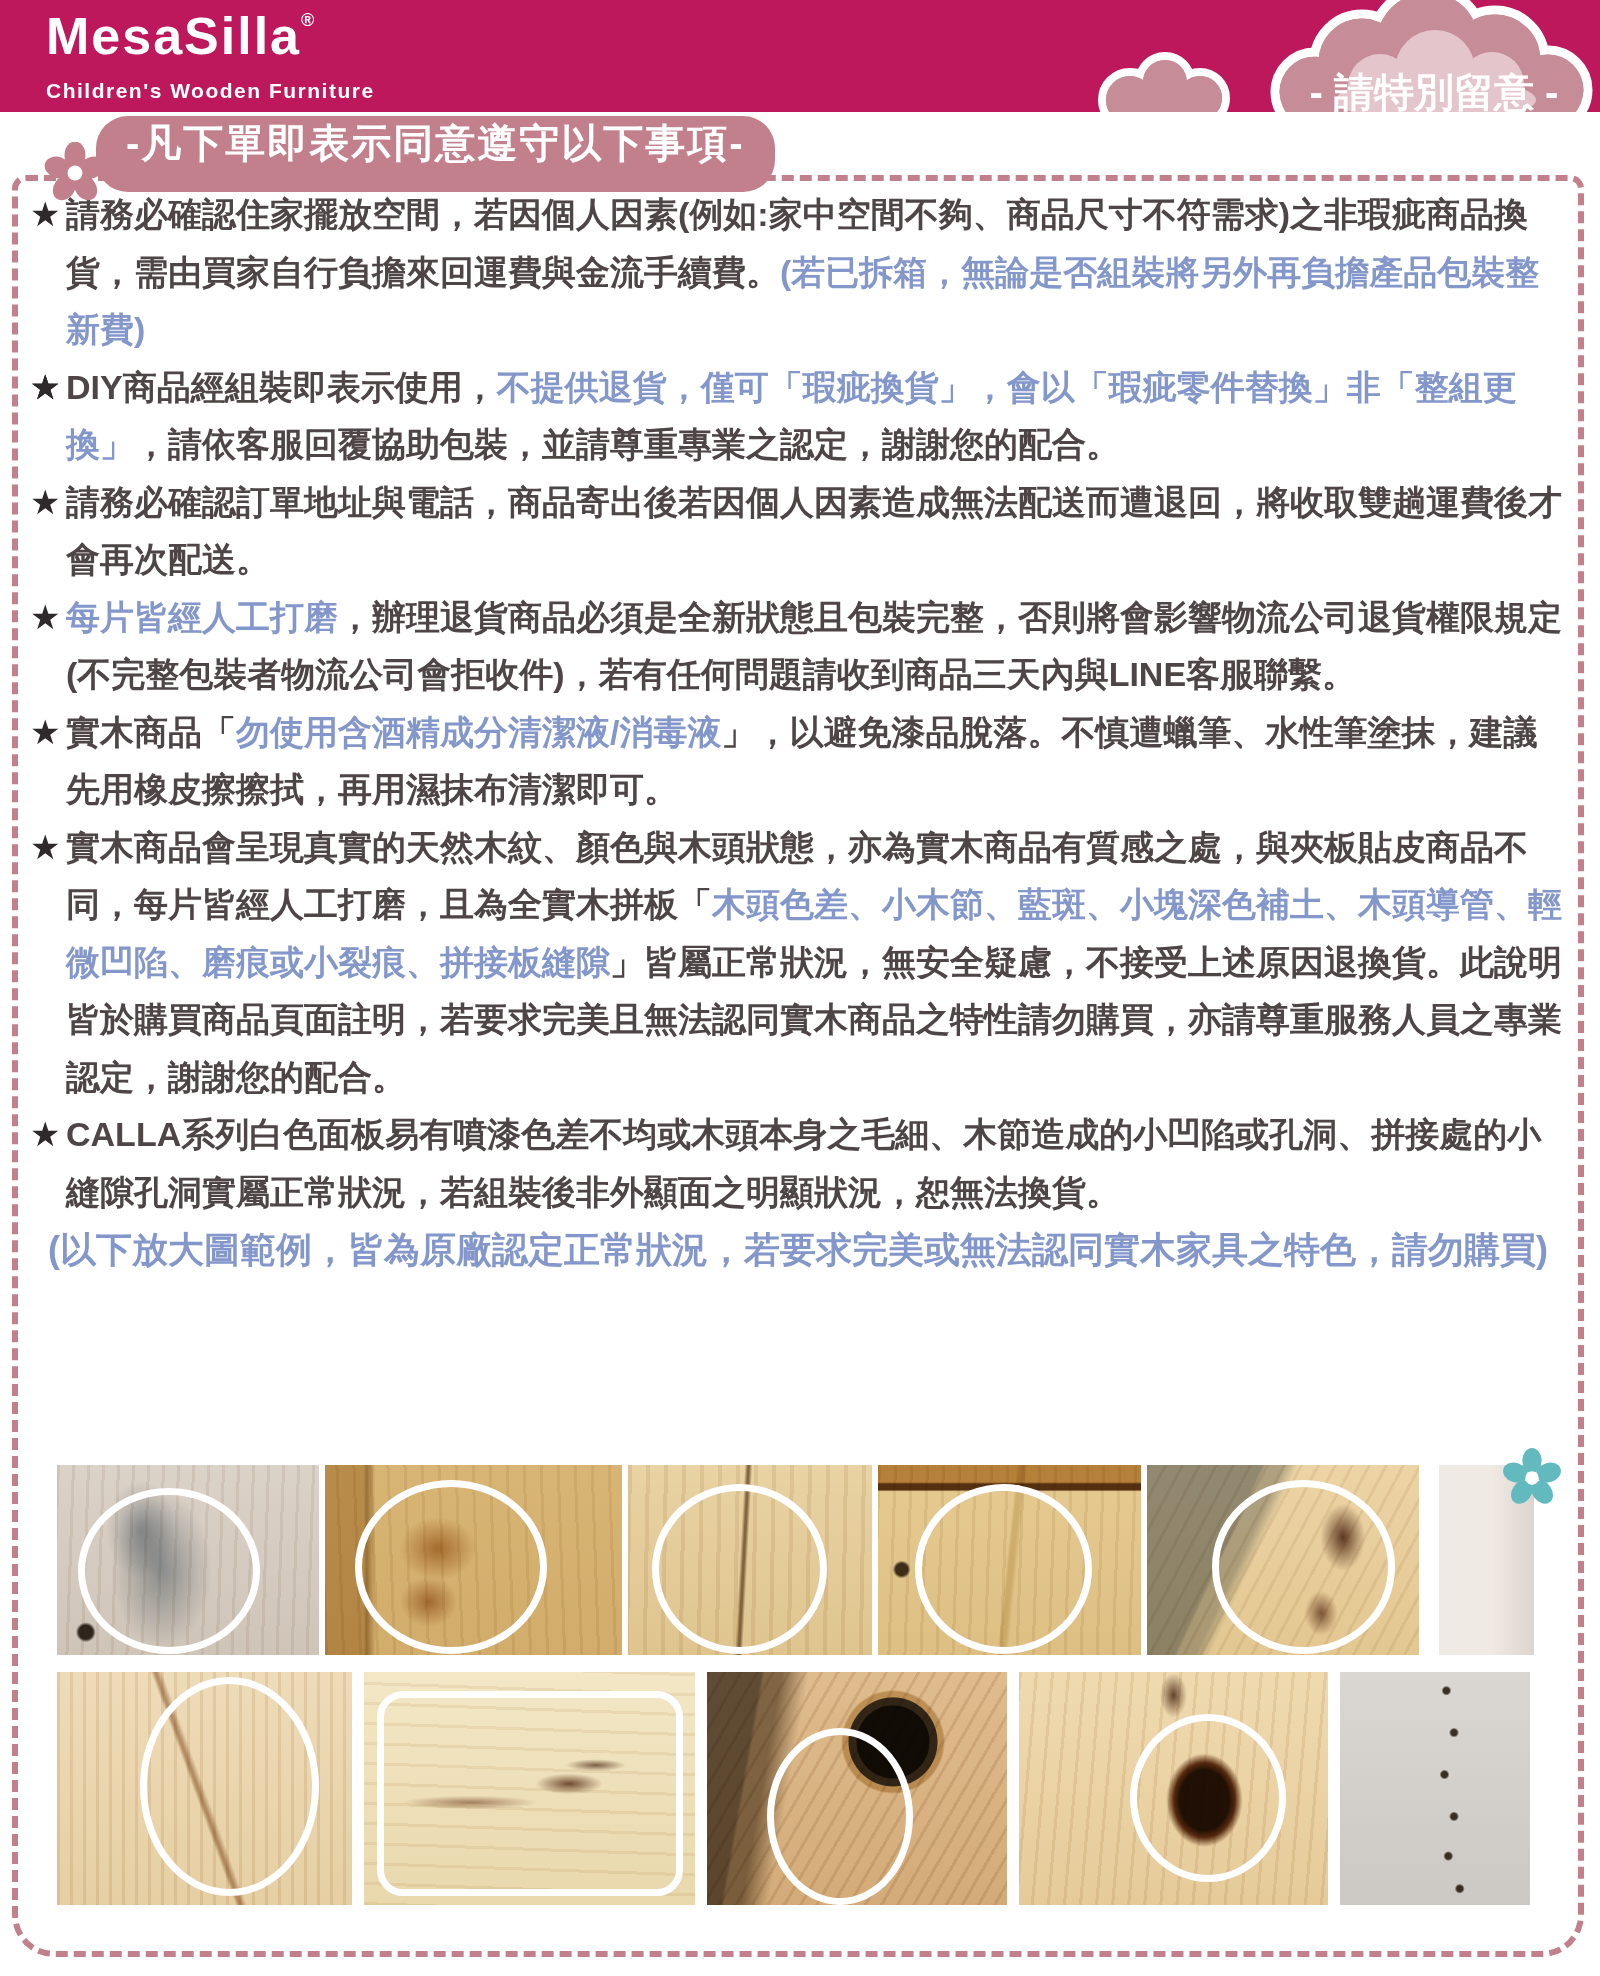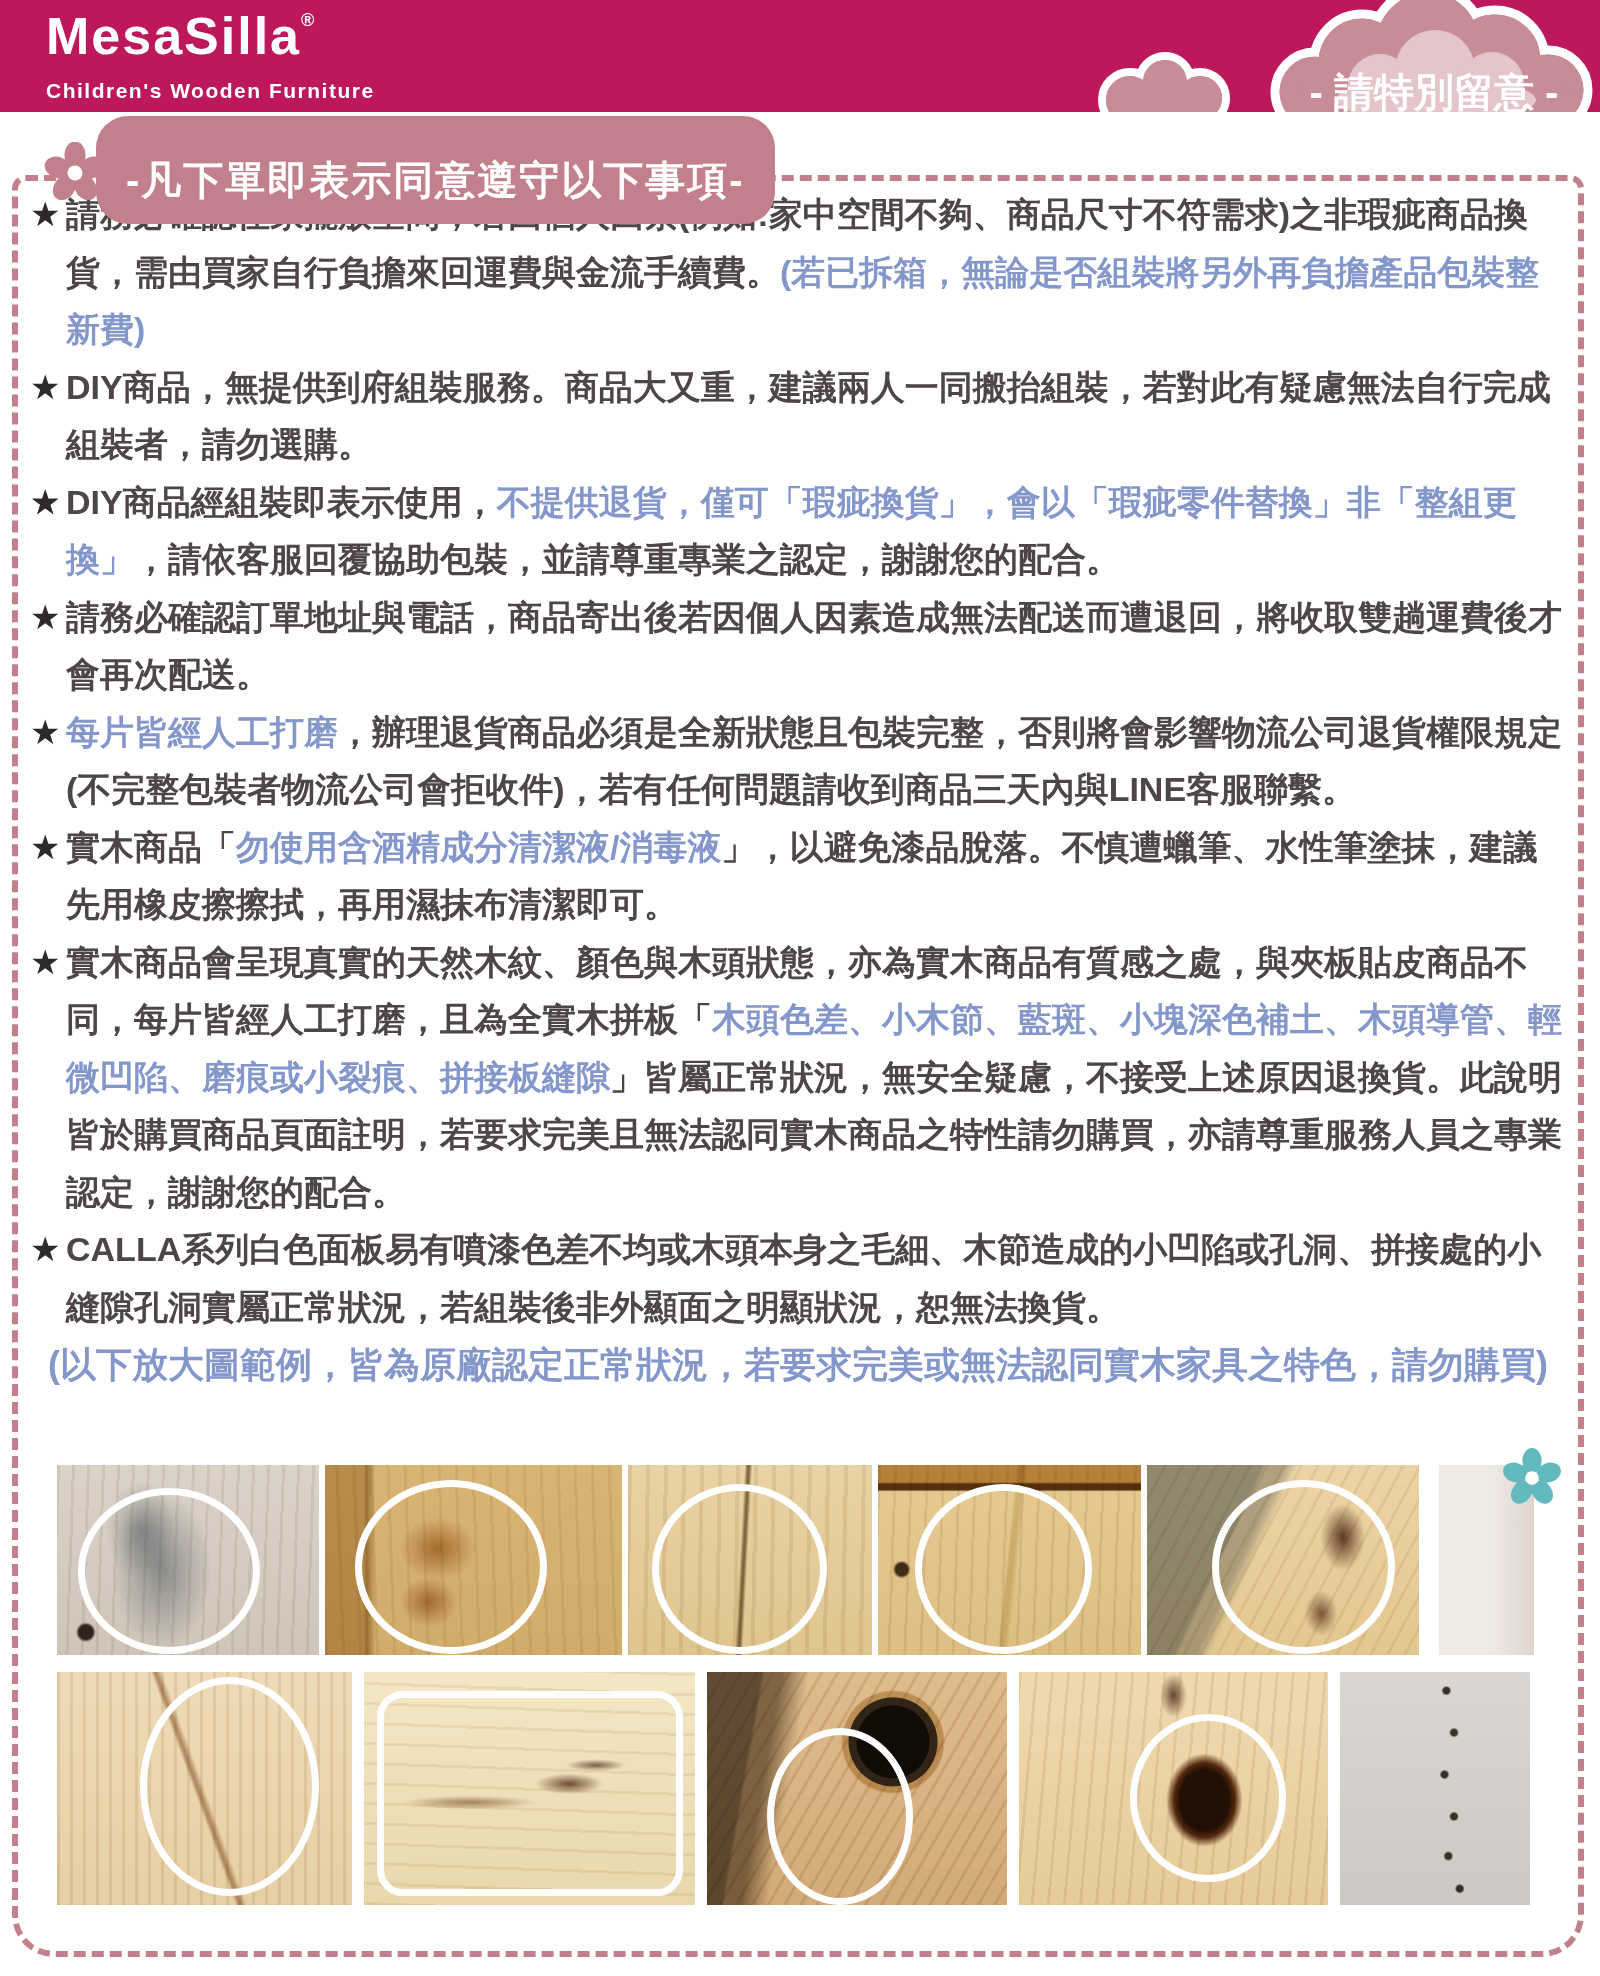--- a/index.html
+++ b/index.html
@@ -13,21 +13,21 @@
   .logo-title{font-size:52px;font-weight:bold;letter-spacing:2px;}
   .logo-reg{font-size:18px;vertical-align:28px;font-weight:bold;}
   .logo-sub{font-size:21px;font-weight:bold;letter-spacing:1.5px;margin-top:18px;}
   .cloud-svg{position:absolute;right:0;top:0;}
   
   .title-flower{position:absolute;left:44px;top:142px;z-index:3;}
   .title-badge{
     position:absolute;left:96px;top:116px;height:76px;z-index:3;
     background:#c2808c;color:#fff;border-radius:32px;
     font-size:40px;font-weight:bold;letter-spacing:2px;
-    display:flex;align-items:flex-end;padding:16px 30px;
+    display:flex;align-items:flex-start;padding:0 30px;
   }
   
   .frame{
     position:absolute;left:12px;top:175px;width:1560px;height:1770px;
     border:6px dashed #c2808c;border-radius:14px 14px 42px 42px;z-index:1;
   }
   
   .notice{position:absolute;left:30px;top:186px;width:1534px;z-index:2;}
   .bullet{position:relative;padding-left:36px;font-size:34px;line-height:57.5px;font-weight:600;}
   .bullet .star{position:absolute;left:0;top:0;color:#2e2a2b;font-weight:normal;}
@@ -182,21 +182,21 @@
   <circle cx="31" cy="31" r="7.5" fill="#ffffff"></circle>
 </svg>
 <div class="title-badge">
   <span>-凡下單即表示同意遵守以下事項-</span>
 </div>
 
 <div class="frame"></div>
 
 <div class="notice">
     <div class="bullet"><span class="star">★</span><span class="dark">請務必確認住家擺放空間，若因個人因素(例如:家中空間不夠、商品尺寸不符需求)之非瑕疵商品換貨，需由買家自行負擔來回運費與金流手續費。</span><span class="blue">(若已拆箱，無論是否組裝將另外再負擔產品包裝整新費)</span></div>
-    <div class="bullet"><span class="star">★</span><span class="dark">DIY商品，無提供到府組裝服務。商品大又重，建議兩人一同搬抬組裝，若對此有疑慮無法自行完成組裝者，請勿選購。</span></div>
+    <div class="bullet"><span class="star">★</span></div>
     <div class="bullet"><span class="star">★</span></div>
     <div class="bullet"><span class="star">★</span><span class="dark">DIY商品經組裝即表示使用，</span><span class="blue">不提供退貨，僅可「瑕疵換貨」，會以「瑕疵零件替換」非「整組更換」</span><span class="dark">，請依客服回覆協助包裝，並請尊重專業之認定，謝謝您的配合。</span></div>
     <div class="bullet"><span class="star">★</span><span class="dark">請務必確認訂單地址與電話，商品寄出後若因個人因素造成無法配送而遭退回，將收取雙趟運費後才會再次配送。</span></div>
     <div class="bullet"><span class="star">★</span><span class="blue">每片皆經人工打磨</span><span class="dark">，辦理退貨商品必須是全新狀態且包裝完整，否則將會影響物流公司退貨權限規定(不完整包裝者物流公司會拒收件)，若有任何問題請收到商品三天內與LINE客服聯繫。</span></div>
     <div class="bullet"><span class="star">★</span><span class="dark">實木商品「</span><span class="blue">勿使用含酒精成分清潔液/消毒液</span><span class="dark">」，以避免漆品脫落。不慎遭蠟筆、水性筆塗抹，建議先用橡皮擦擦拭，再用濕抹布清潔即可。</span></div>
     <div class="bullet"><span class="star">★</span><span class="dark">實木商品會呈現真實的天然木紋、顏色與木頭狀態，亦為實木商品有質感之處，與夾板貼皮商品不同，每片皆經人工打磨，且為全實木拼板「</span><span class="blue">木頭色差、小木節、藍斑、小塊深色補土、木頭導管、輕微凹陷、磨痕或小裂痕、拼接板縫隙</span><span class="dark">」皆屬正常狀況，無安全疑慮，不接受上述原因退換貨。此說明皆於購買商品頁面註明，若要求完美且無法認同實木商品之特性請勿購買，亦請尊重服務人員之專業認定，謝謝您的配合。</span></div>
     <div class="bullet"><span class="star">★</span><span class="dark">CALLA系列白色面板易有噴漆色差不均或木頭本身之毛細、木節造成的小凹陷或孔洞、拼接處的小縫隙孔洞實屬正常狀況，若組裝後非外顯面之明顯狀況，恕無法換貨。</span></div>
     <div class="note">(以下放大圖範例，皆為原廠認定正常狀況，若要求完美或無法認同實木家具之特色，請勿購買)</div>
   </div>
 

